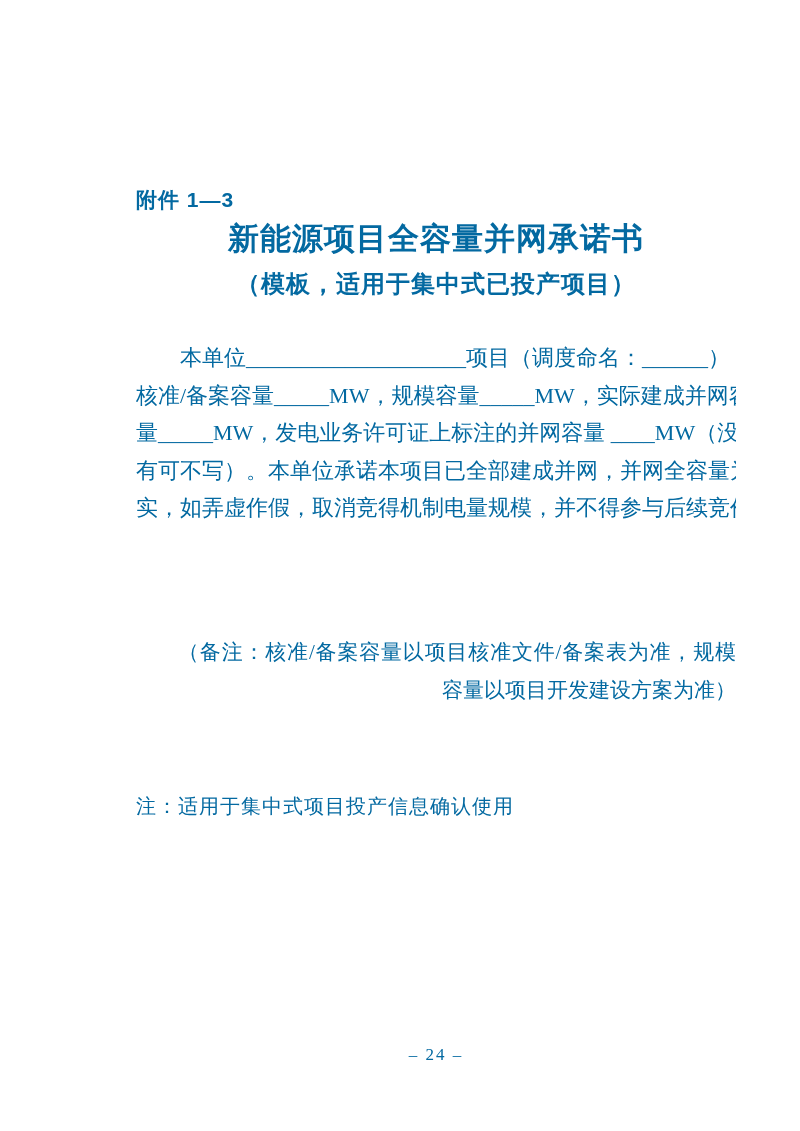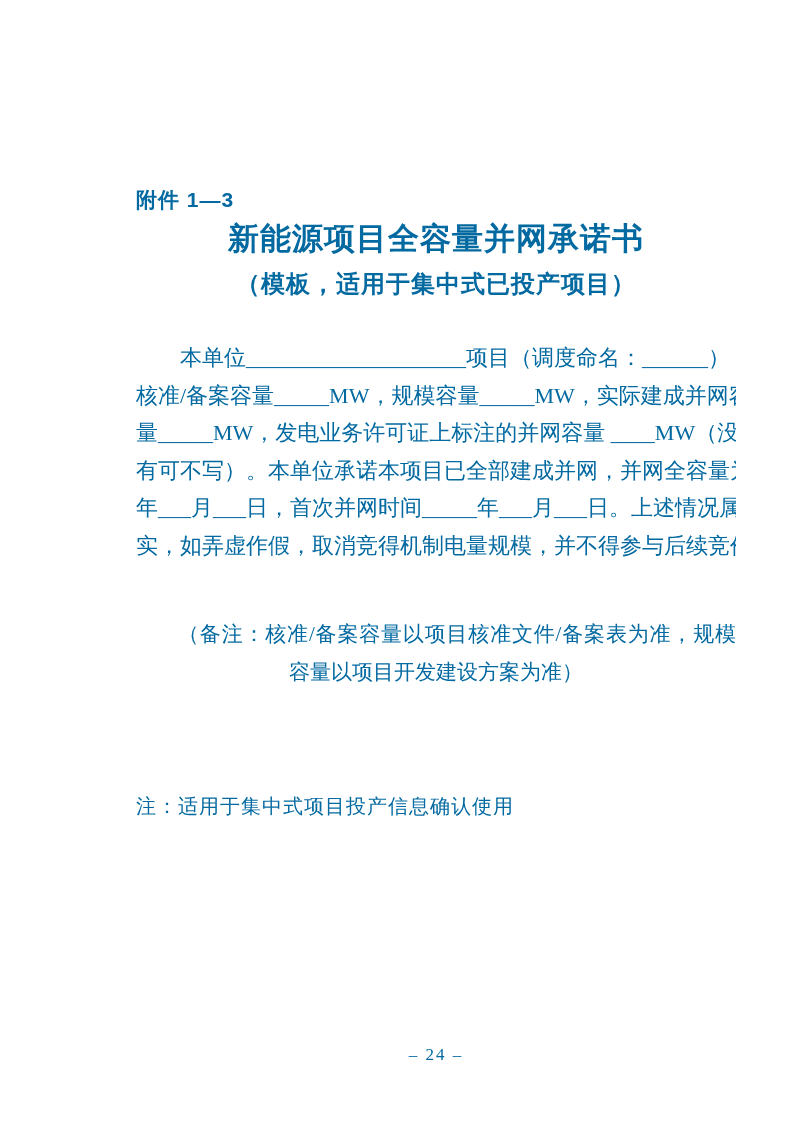--- a/index.html
+++ b/index.html
@@ -62,35 +62,35 @@
     text-align: justify;
     text-align-last: justify;
     white-space: nowrap;
     overflow: hidden;
   }
   .first-indent {
     text-indent: 2em;
   }
   .remark-block {
     position: absolute;
-    top: 616px;
+    top: 634px;
     left: 100px;
     width: 600px;
     font-size: 21px;
     line-height: 37.5px;
   }
   .remark-line-1 {
     text-indent: 2em;
     text-align: justify;
     text-align-last: justify;
     white-space: nowrap;
     overflow: hidden;
   }
   .remark-line-2 {
-    text-align: center;
+    text-align: right;
     white-space: nowrap;
   }
   .note-line {
     position: absolute;
     top: 793px;
     left: 100px;
     width: 600px;
     font-size: 20px;
     letter-spacing: 1px;
     white-space: nowrap;
@@ -114,21 +114,20 @@
 
   <div class="doc-title">新能源项目全容量并网承诺书</div>
 
   <div class="doc-subtitle">（模板，适用于集中式已投产项目）</div>
 
   <div class="body-block">
     <div class="body-line first-indent">本单位____________________项目（调度命名：______），</div>
     <div class="body-line">核准/备案容量_____MW，规模容量_____MW，实际建成并网容</div>
     <div class="body-line">量_____MW，发电业务许可证上标注的并网容量 ____MW（没</div>
     <div class="body-line">有可不写）。本单位承诺本项目已全部建成并网，并网全容量为</div>
-    <div class="body-line">年___月___日，首次并网时间_____年___月___日。上述情况属</div>
     <div class="body-line">实，如弄虚作假，取消竞得机制电量规模，并不得参与后续竞价。</div>
   </div>
 
   <div class="remark-block">
     <div class="remark-line-1">（备注：核准/备案容量以项目核准文件/备案表为准，规模</div>
     <div class="remark-line-2">容量以项目开发建设方案为准）</div>
   </div>
 
   <div class="note-line">注：适用于集中式项目投产信息确认使用</div>
 

